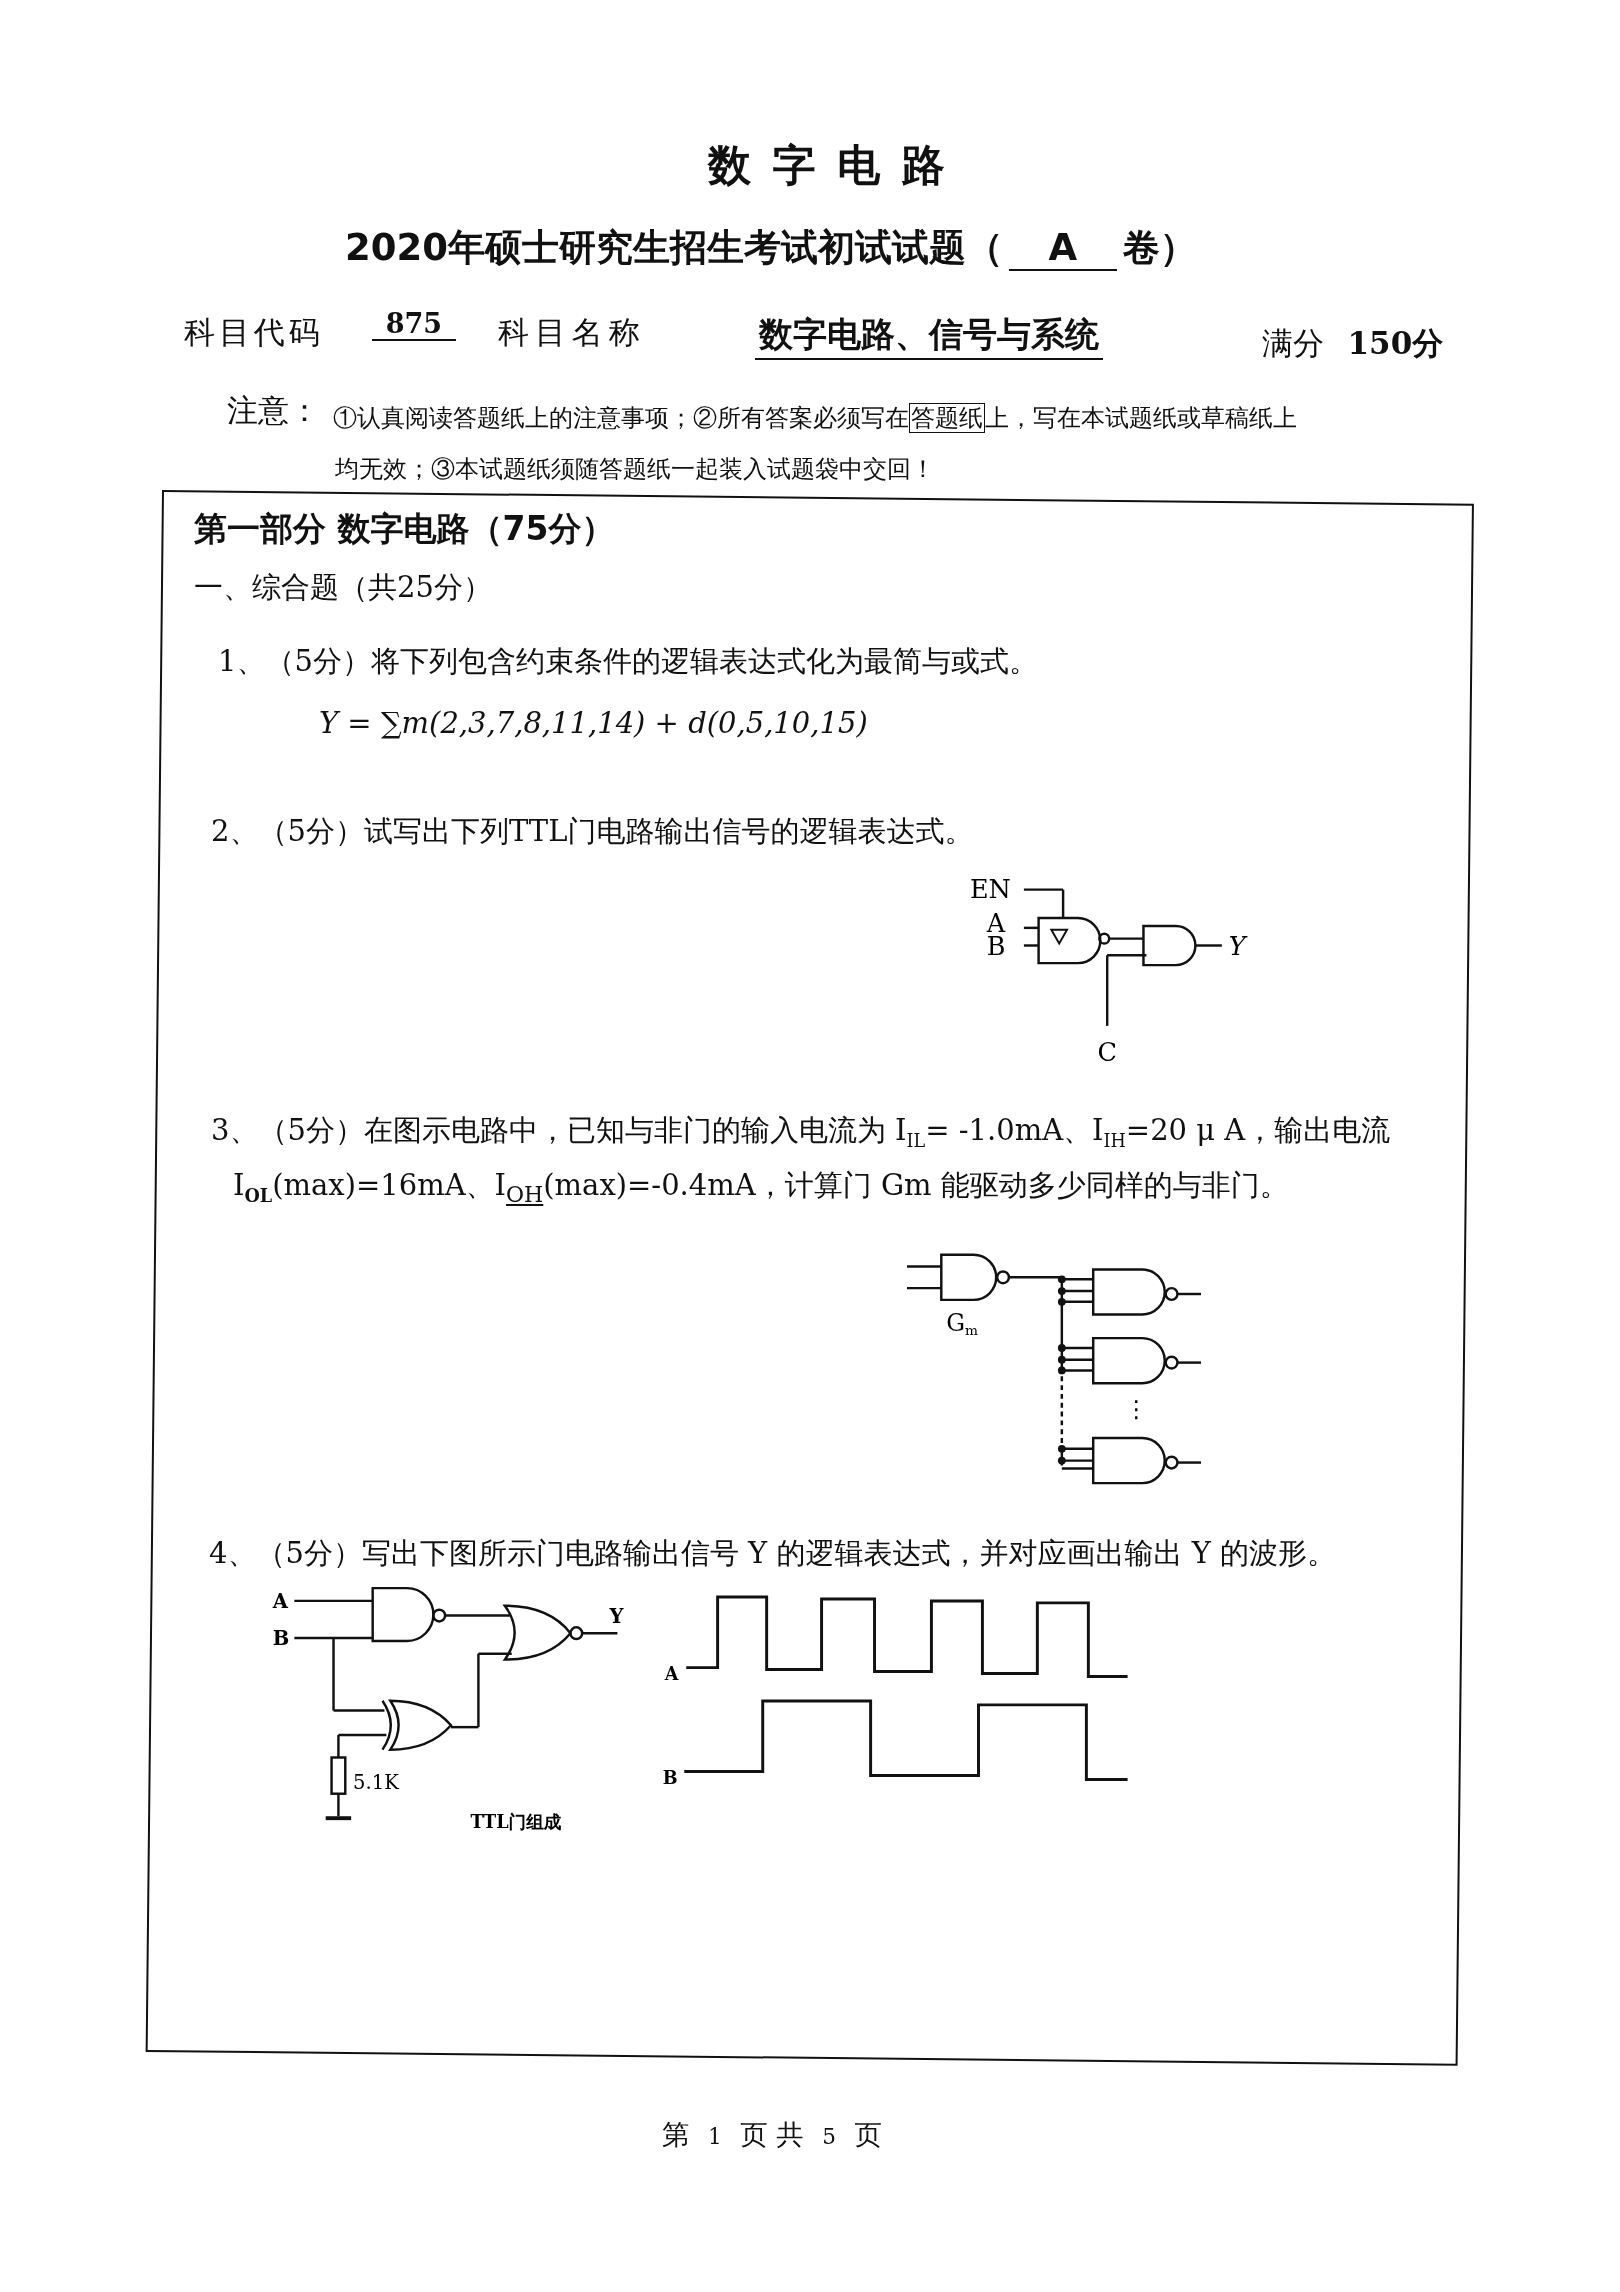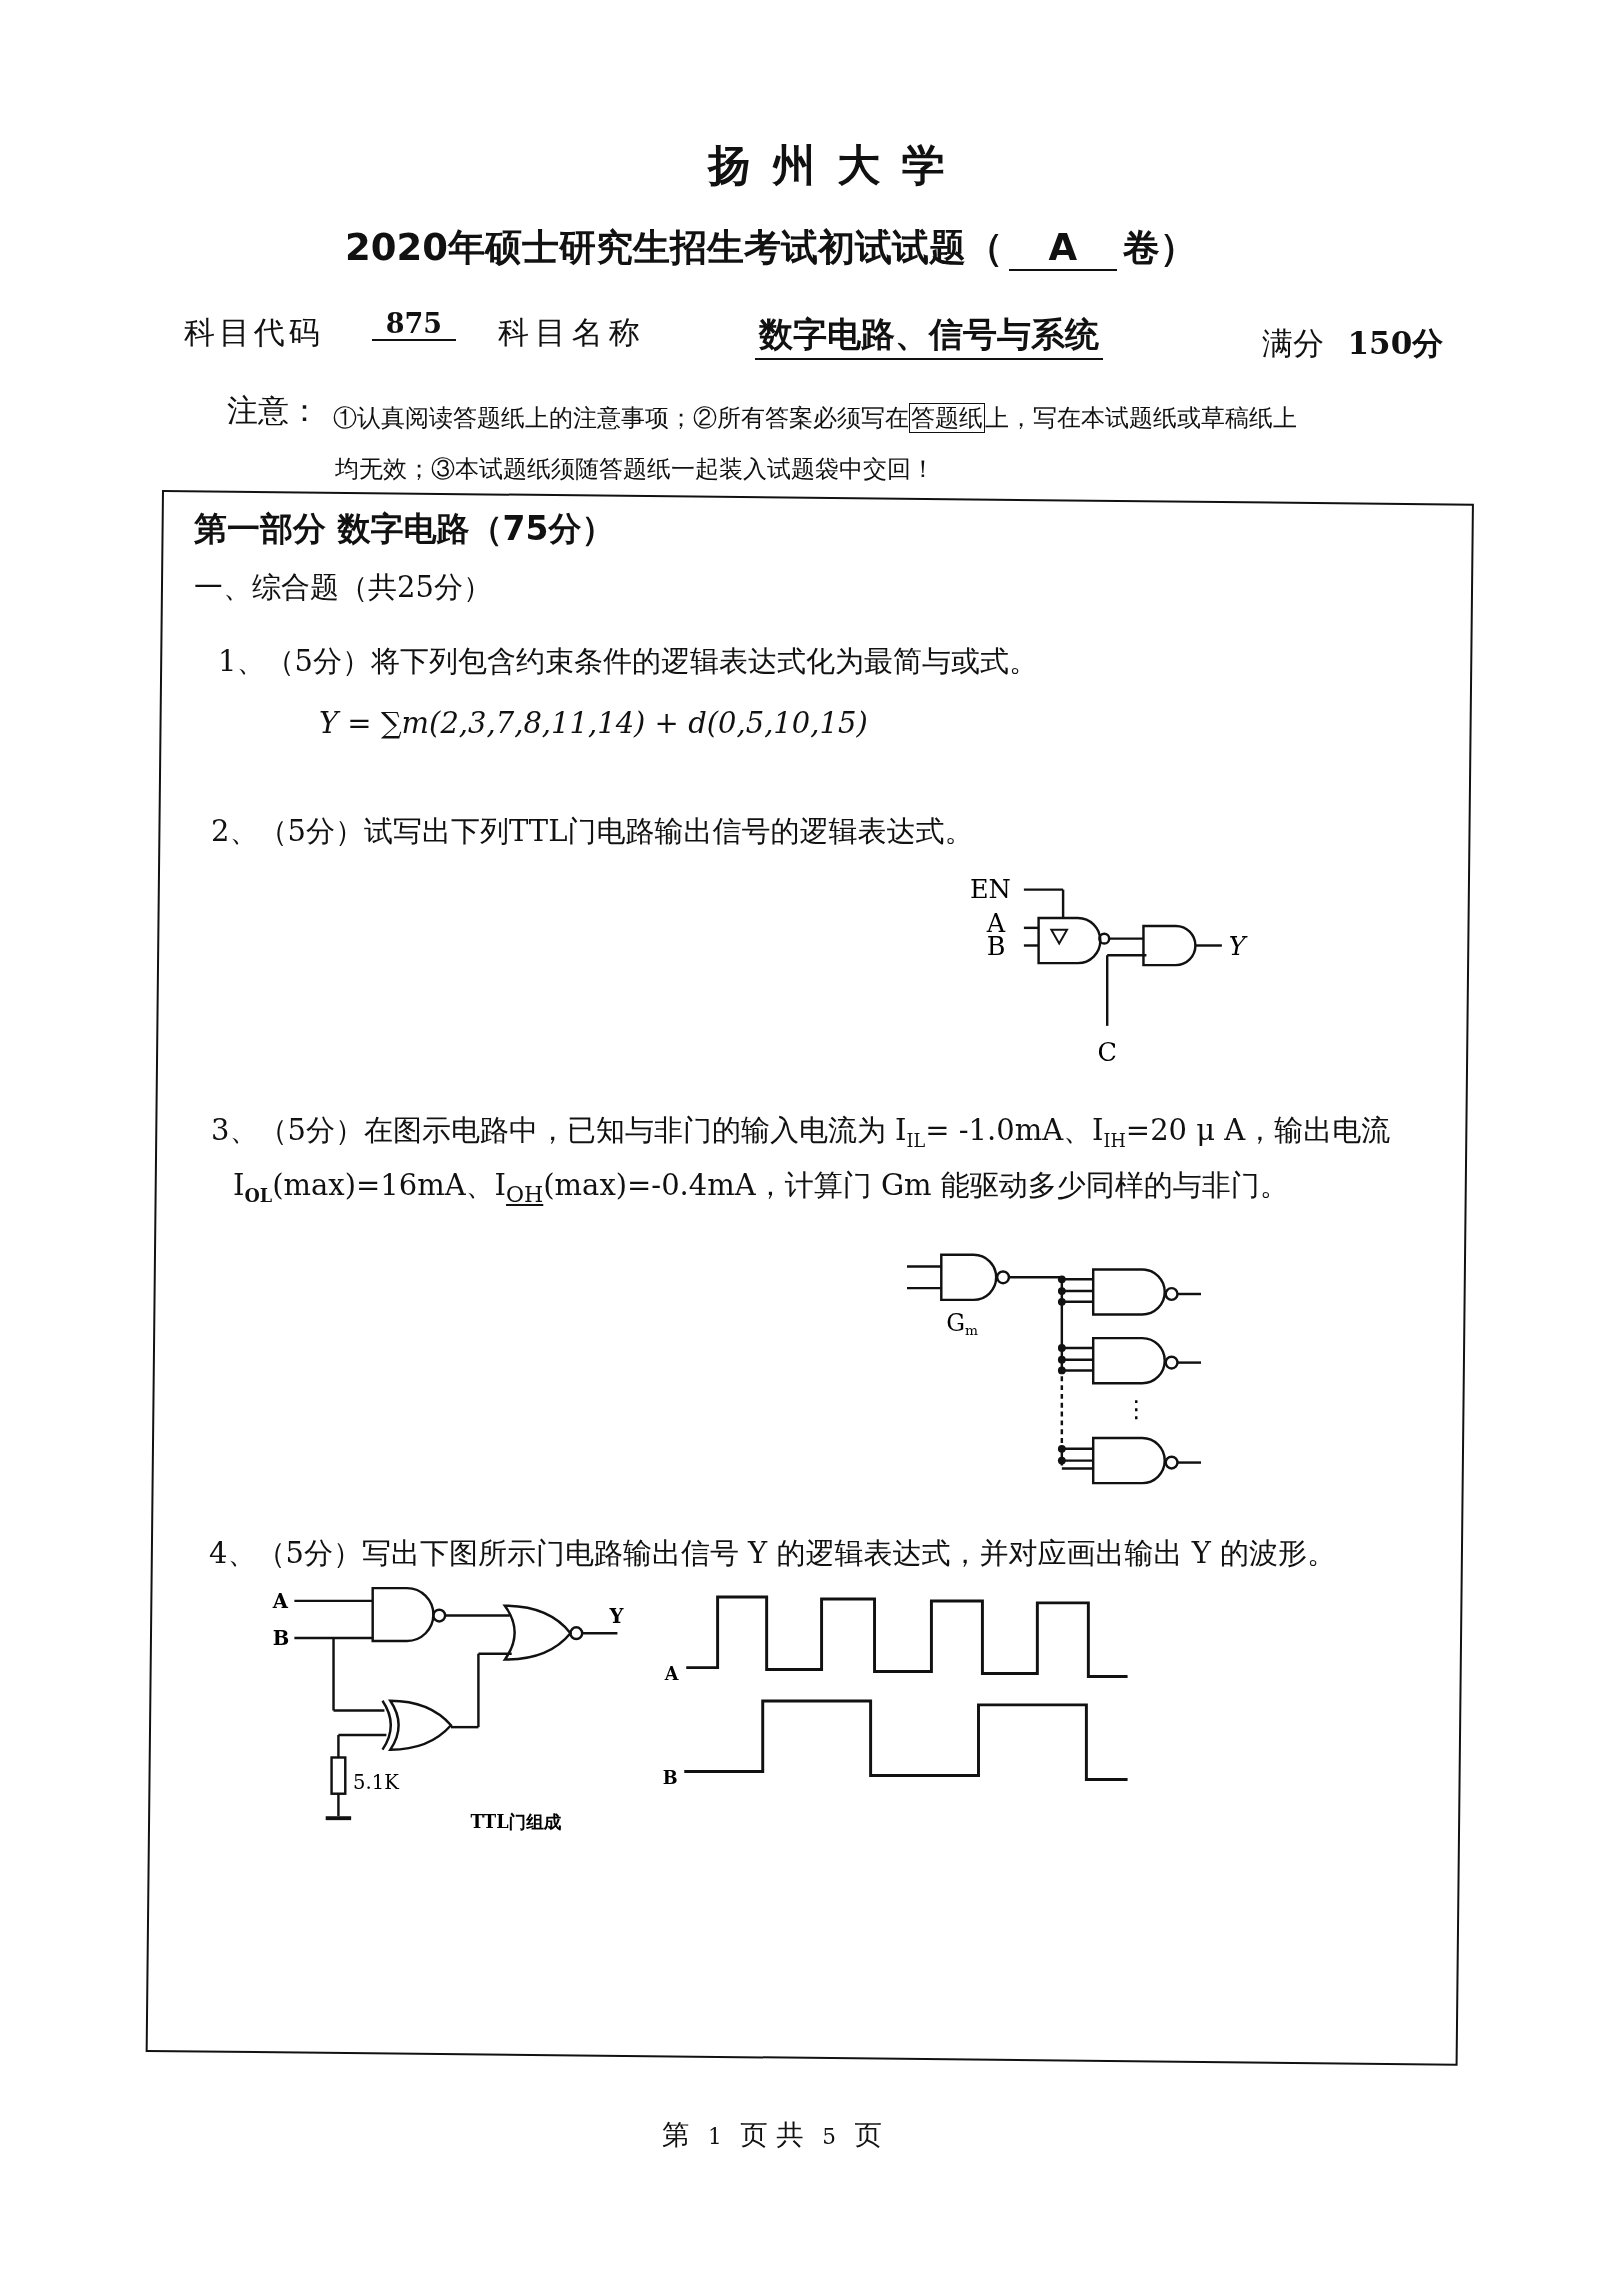--- a/index.html
+++ b/index.html
@@ -18,21 +18,21 @@
            border:2.9px solid #111; transform:rotate(0.6deg); transform-origin:top left; }
   .h1 { font-family:"DejaVu Sans","Liberation Sans",sans-serif; font-weight:bold; font-size:33px; }
   .q { font-size:29px; }
   .formula { font-size:29px; font-style:italic; }
   .footer { font-size:27.4px; }
   svg text { font-family:"DejaVu Serif","Liberation Serif",serif; }
 </style>
 </head>
 <body>
 
-<div class="abs title" style="left:708px; top:137px;">扬州大学</div>
+<div class="abs title" style="left:708px; top:137px;">数字电路</div>
 
 <div class="abs subtitle" style="left:345px; top:223px;">
   <span>2020年硕士研究生招生考试初试试题（</span><span class="paper">A</span><span>卷）</span>
 </div>
 
 <div class="abs meta" style="left:184px; top:312px; letter-spacing:3.9px;">科目代码</div>
 <div class="abs meta bold u" style="left:372px; top:308px; font-family:'DejaVu Serif','Liberation Serif',serif; font-size:27px; padding:0 13.7px;">875</div>
 <div class="abs meta" style="left:498px; top:312px; letter-spacing:5.9px;">科目名称</div>
 <div class="abs meta bold u" style="left:755px; top:312px; font-size:34px;">数字电路、信号与系统</div>
 <div class="abs meta" style="left:1262px; top:323px;">

